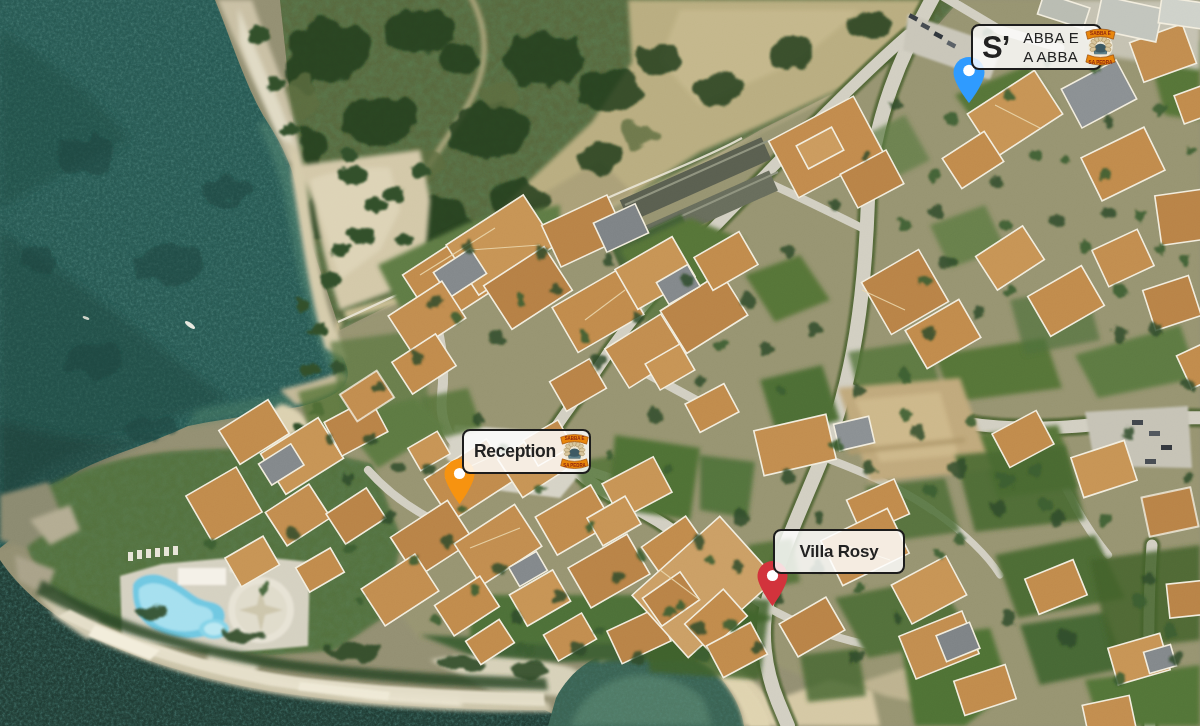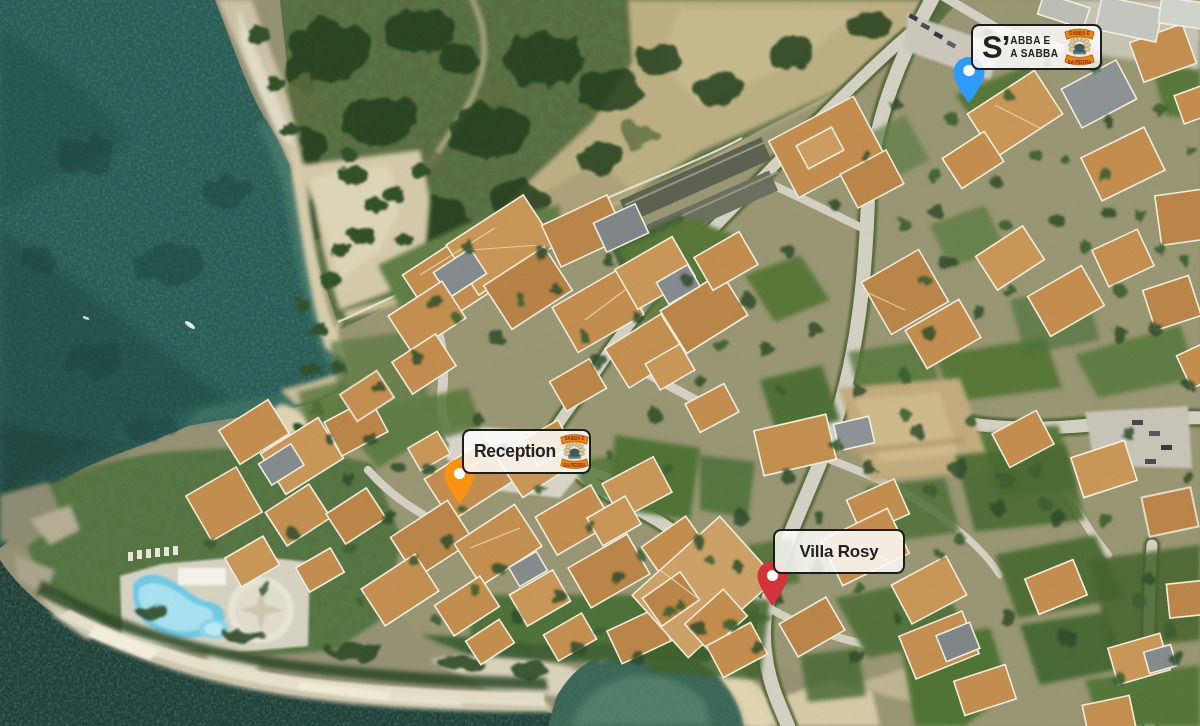--- a/index.html
+++ b/index.html
@@ -592,23 +592,23 @@
 </g>
 <g>
 <path d="M772.5 561 C764.2 561 757.5 567.7 757.5 576 C757.5 586.5 772.5 606 772.5 606 C772.5 606 787.5 586.5 787.5 576 C787.5 567.7 780.8 561 772.5 561 Z" fill="#d2333c"></path>
 <circle cx="772.5" cy="575.5" r="5.6" fill="#fff"></circle>
 </g>
 </svg>
 
 <div class="lbl" style="left:971px;top:24px;width:131px;height:46px;padding:0 4px 0 9px;">
 <div style="display:flex;align-items:center;white-space:nowrap;">
 <span style="font-size:31px;font-weight:bold;line-height:1;letter-spacing:-1px;">S’</span>
-<div style="margin-left:1px;font-weight:bold;font-size:10px;line-height:1.3;letter-spacing:0.4px;">
+<div style="margin-left:14px;font-weight:normal;font-size:15px;line-height:1.3;letter-spacing:0.4px;">
           <div>ABBA E</div>
-          <div>A SABBA</div>
+          <div>A ABBA</div>
         </div>
 </div>
 <svg width="37" height="40" viewBox="0 0 38 40" style="margin-left:3px;flex:0 0 auto;">
 <circle cx="19" cy="19.5" r="12.5" fill="#f0e9d6"></circle>
 <path d="M12.6 26.5 A7 7 0 1 1 25.4 26.5 L25.4 27.5 L12.6 27.5 Z" fill="#3d5a63"></path>
 <path d="M12.8 24 Q19 27.5 25.2 24 L25.2 27.3 L12.8 27.3 Z" fill="#5d8089"></path>
 <ellipse cx="11.2" cy="22.3" rx="2.1" ry="3.1" transform="rotate(-110 11.2 22.3)" fill="#d8c79e" stroke="#a68a58" stroke-width="0.5"></ellipse>
 <ellipse cx="10.8" cy="18.4" rx="2.1" ry="3.1" transform="rotate(-82 10.8 18.4)" fill="#d8c79e" stroke="#a68a58" stroke-width="0.5"></ellipse>
 <ellipse cx="12.2" cy="14.7" rx="2.1" ry="3.1" transform="rotate(-55 12.2 14.7)" fill="#d8c79e" stroke="#a68a58" stroke-width="0.5"></ellipse>
 <ellipse cx="15.2" cy="12.1" rx="2.1" ry="3.1" transform="rotate(-28 15.2 12.1)" fill="#d8c79e" stroke="#a68a58" stroke-width="0.5"></ellipse>

